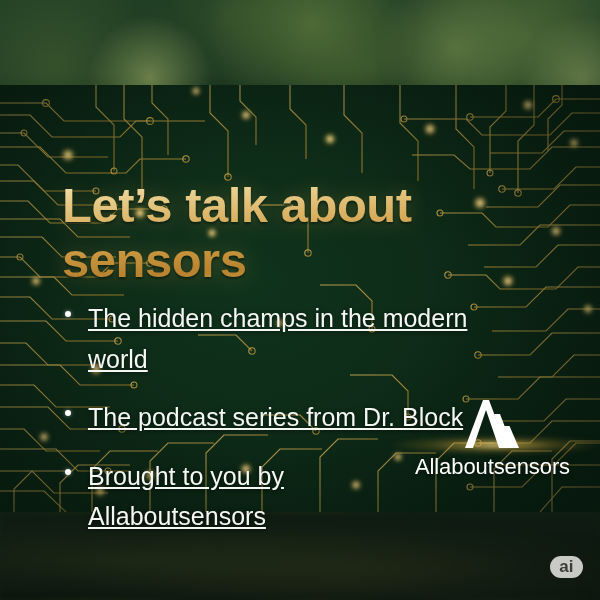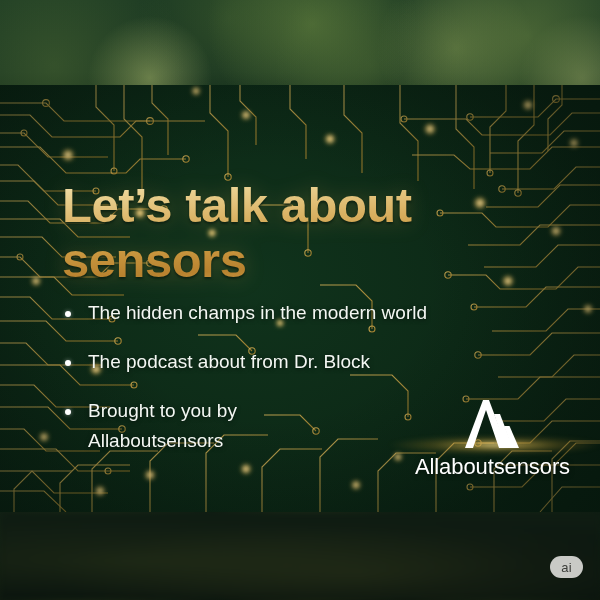--- a/index.html
+++ b/index.html
@@ -112,23 +112,24 @@
     width: 450px;
     margin: 0;
     padding: 0;
     list-style: none;
   }
   .bullet {
     position: relative;
     padding-left: 28px;
     margin-bottom: 18px;
     color: #f4f7f3;
-    font-size: 19px;
+    font-size: 25px;
     line-height: 1.62;
     text-shadow: 0 1px 4px rgba(0,0,0,0.55);
+    text-decoration: underline;
   }
   .bullet:last-child { margin-bottom: 1px; }
   .bullet-dot {
     position: absolute;
     left: 5px;
     top: 13px;
     width: 6px;
     height: 6px;
     border-radius: 50%;
     background: #ffffff;
@@ -173,22 +174,22 @@
   
   .ai-badge {
     position: absolute;
     left: 550px;
     top: 556px;
     width: 33px;
     height: 22px;
     border-radius: 11px;
     background: #c9cac6;
     color: #3b3d39;
-    font-size: 13px;
-    font-weight: normal;
+    font-size: 17px;
+    font-weight: bold;
     display: flex;
     align-items: center;
     justify-content: center;
     letter-spacing: 0.2px;
   }
 </style>
 </head>
 <body>
 
 <div class="slide">
@@ -372,21 +373,21 @@
 
   <h1 class="title">Let’s talk about sensors</h1>
 
   <ul class="bullets">
     <li class="bullet">
       <span class="bullet-dot"></span>
       <span>The hidden champs in the modern world</span>
     </li>
     <li class="bullet">
       <span class="bullet-dot"></span>
-      <span>The podcast about from Dr. Block</span>
+      <span>The podcast series from Dr. Block</span>
     </li>
     <li class="bullet">
       <span class="bullet-dot"></span>
       <span>Brought to you by</span>
       <span class="bullet-line2">Allaboutsensors</span>
     </li>
   </ul>
 
   <div class="brand">
     <div class="brand-flare"></div>

